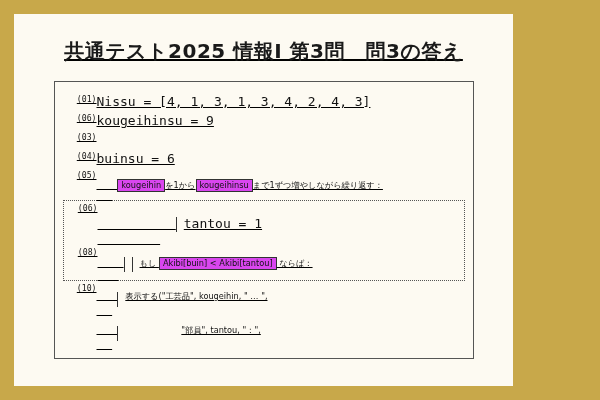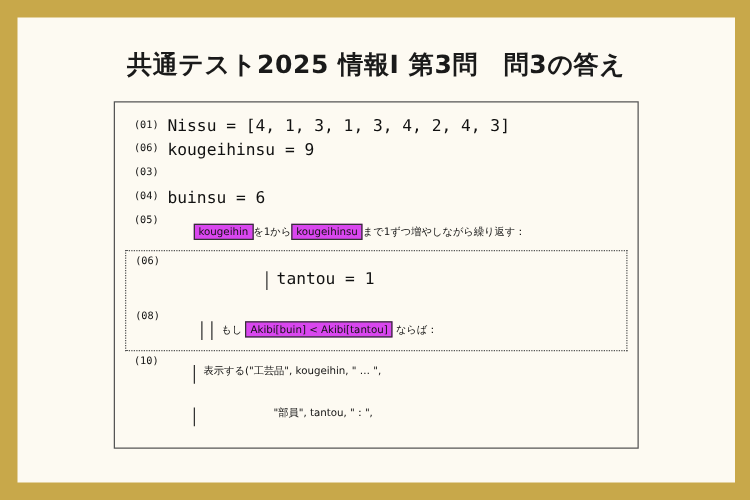--- a/index.html
+++ b/index.html
@@ -10,25 +10,26 @@
     width: 600px;
     height: 400px;
     background: #c8a84a;
     font-family: "Liberation Sans", sans-serif;
     overflow: hidden;
   }
   #slide {
     position: absolute;
     left: 14px;
     top: 14px;
-    width: 574px;
+    width: 499px;
     height: 372px;
     background: #fdfaf2;
     box-sizing: border-box;
     padding: 0;
+    text-decoration: underline;
   }
   .title {
     text-align: center;
     font-size: 20px;
     font-weight: bold;
     color: #1a1a1a;
     letter-spacing: 0.5px;
     margin-top: 24px;
     margin-bottom: 16px;
     font-family: "DejaVu Sans", "Liberation Sans", sans-serif;
@@ -47,21 +48,21 @@
     color: #111;
   }
   .row {
     display: flex;
     align-items: flex-start;
     min-height: 19px;
   }
   .lineno {
     width: 34px;
     flex: 0 0 34px;
-    text-align: center;
+    text-align: right;
     padding-top: 3px;
     font-size: 8.2px;
   }
   .code {
     flex: 1 1 auto;
     padding-top: 3px;
     white-space: pre;
     font-size: 13px;
     position: relative;
   }

